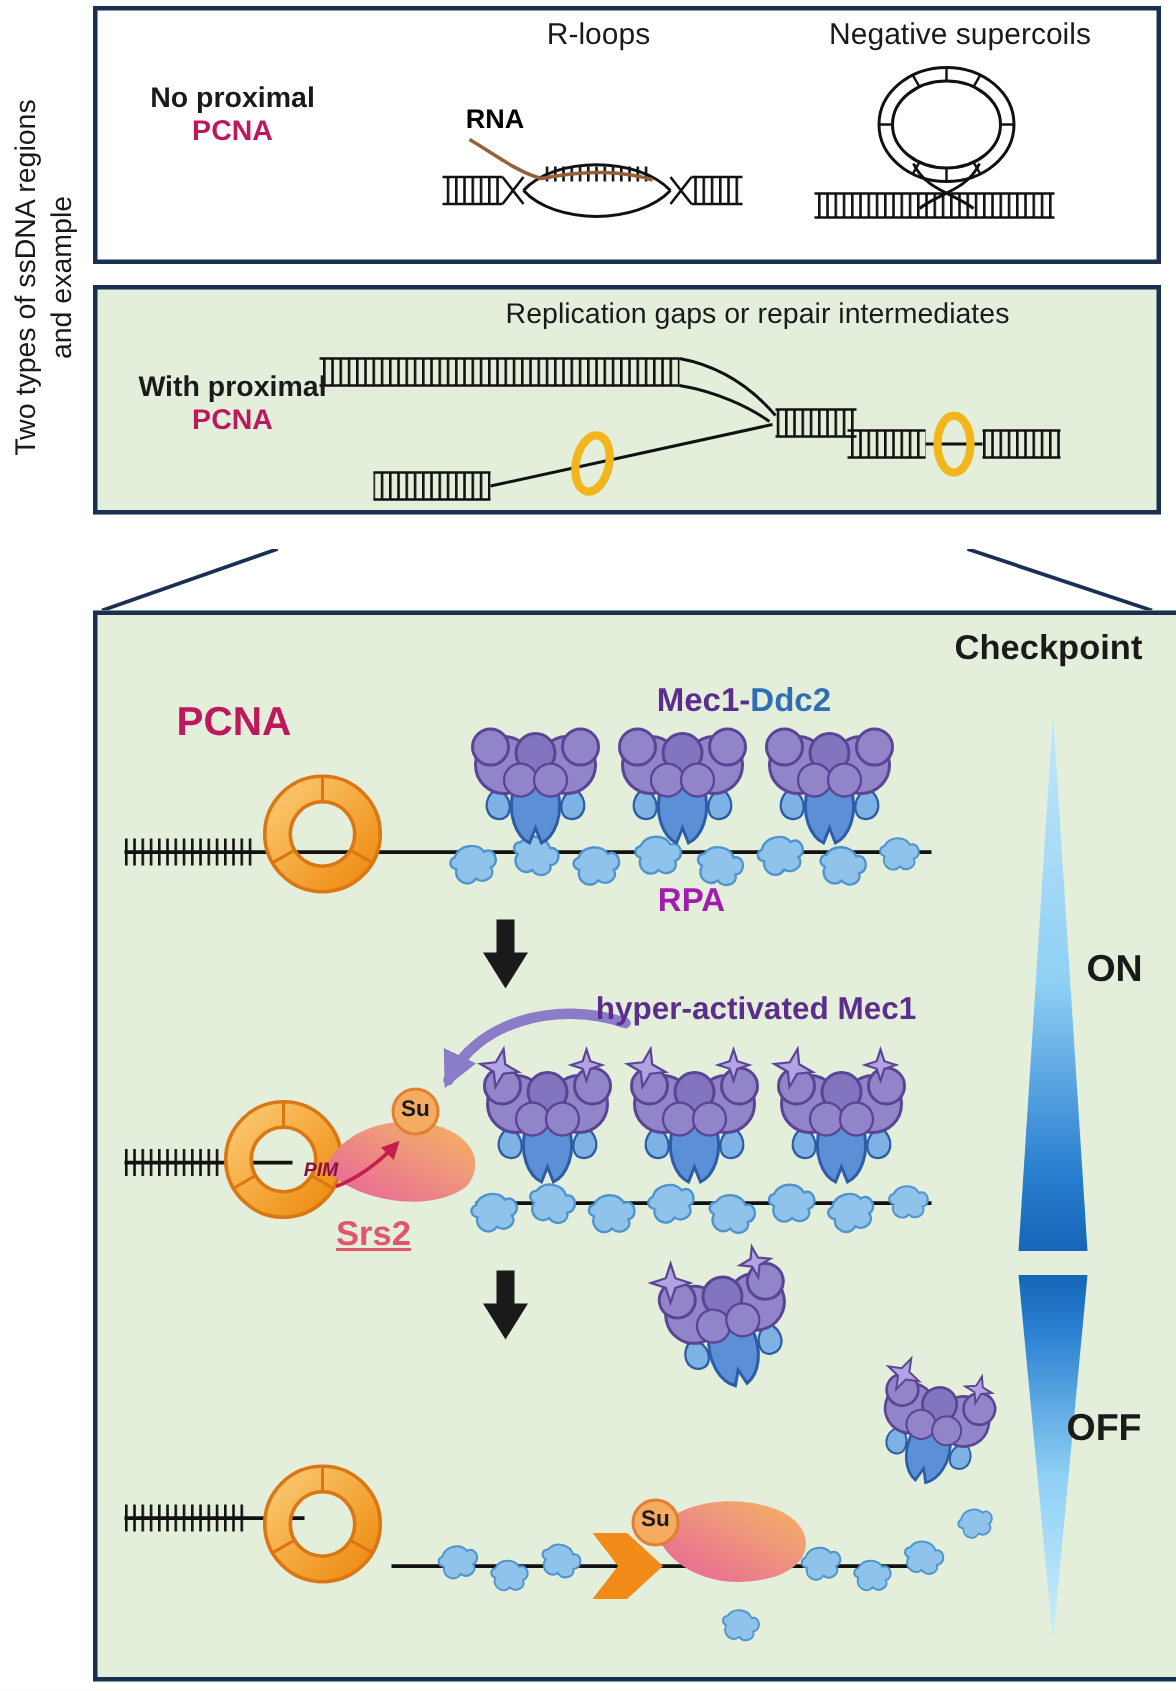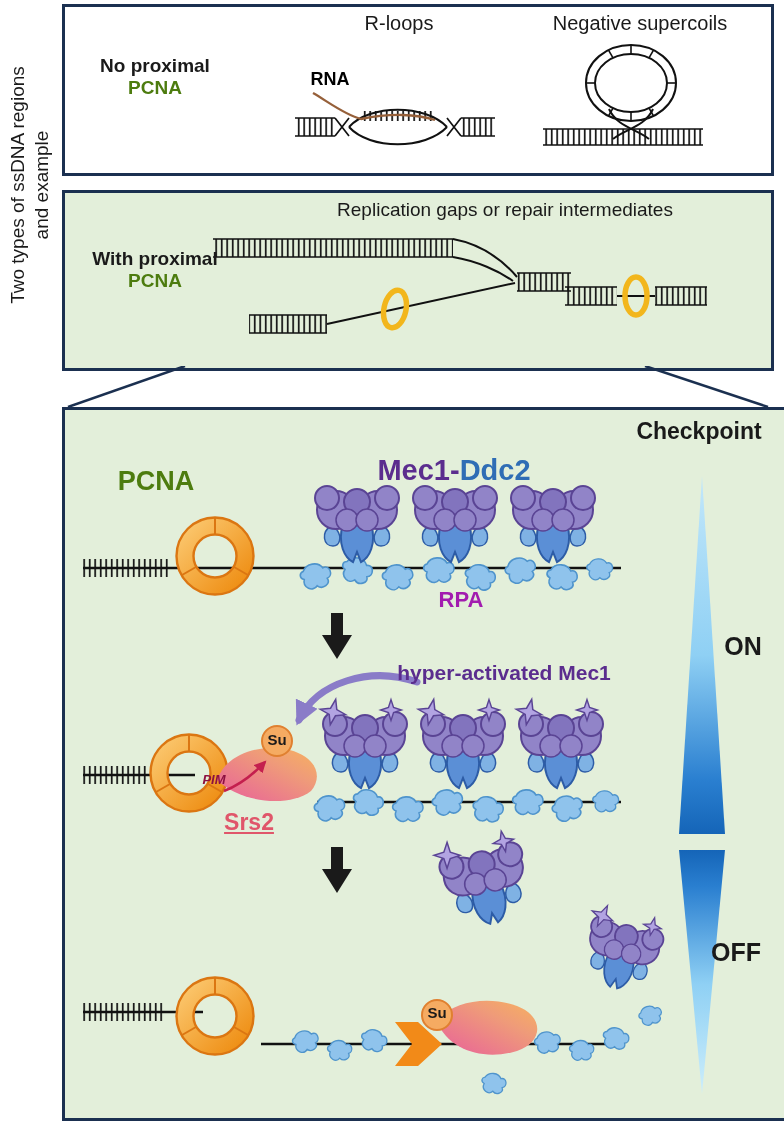--- a/index.html
+++ b/index.html
@@ -1,30 +1,30 @@
 <!DOCTYPE html>
 <html><head>
 <meta charset="utf-8">
 <style>
   * { margin:0; padding:0; box-sizing:border-box; }
   html,body { background:#ffffff; }
   body { font-family:"Liberation Sans","DejaVu Sans",sans-serif; }
   .page { position:relative; width:784px; height:1127px; background:#fff; overflow:hidden; }
   .panel { position:absolute; border:3.5px solid #1b3050; }
   .panel-top { left:62px; top:4px;   width:712px; height:172px; background:#ffffff; }
-  .panel-mid { left:62px; top:190px; width:712px; height:181px; background:#e3efda; }
+  .panel-mid { left:62px; top:190px; width:712px; height:153px; background:#e3efda; }
   .panel-bot { left:62px; top:407px; width:764px; height:714px; background:#e3efda; }
   .lbl { position:absolute; text-align:center; line-height:1.15; white-space:nowrap; color:#1a1a1a; }
   .drawing { position:absolute; left:0; top:0; }
   .side-label { position:absolute; left:-155px; top:161px; width:370px; height:48px;
                 transform:rotate(-90deg); text-align:center; font-size:19px; color:#1a1a1a; line-height:24px; }
   .side-label span { display:block; }
   .connector { position:absolute; left:62px; top:366px; width:712px; height:41px; }
   .bold { font-weight:bold; }
-  .orange { color:#4d7c0f; }
+  .orange { color:#be185d; }
   .purple { color:#5b2d8e; }
   .blue   { color:#2f6db5; }
   .cyanb  { color:#a21caf; }
   .redtxt { color:#e0566a;text-decoration:underline; }
   .pimtxt { color:#8c1040; font-style:italic; }
 </style>
 </head>
 <body>
 
 <div class="page">
@@ -256,21 +256,21 @@
         </g>
         <use href="#pcna-ring" transform="translate(150,606)"></use>
         <polygon points="330,612 353,612 377,634 353,656 330,656 347,634" fill="#f28a18"></polygon>
         <path d="M372,612 C384,592 422,585 452,596 C478,606 480,631 452,641 C418,651 384,640 372,612 Z" fill="url(#gradSrs)"></path>
         <circle cx="372" cy="605" r="15" fill="#f5ab62" stroke="#e08030" stroke-width="2"></circle>
       </g>
     </svg>
 
     <div class="lbl bold" style="left:554px; top:8px; width:160px; font-size:23px;">Checkpoint</div>
     <div class="lbl bold orange" style="left:11px; top:56px; width:160px; font-size:27px;">PCNA</div>
-    <div class="lbl bold" style="left:289px; top:44px; width:200px; font-size:29px;">
+    <div class="lbl bold" style="left:289px; top:44px; width:200px; font-size:22px;text-align:right;">
       <span class="purple">Mec1-</span><span class="blue">Ddc2</span>
     </div>
     <div class="lbl bold cyanb" style="left:316px; top:177px; width:160px; font-size:22px;">RPA</div>
     <div class="lbl bold purple" style="left:259px; top:251px; width:360px; font-size:21px;">hyper-activated Mec1</div>
     <div class="lbl bold" style="left:192px; top:321px; width:40px; font-size:15px;">Su</div>
     <div class="lbl bold pimtxt" style="left:120px; top:363px; width:58px; font-size:13px;">PIM</div>
     <div class="lbl bold redtxt" style="left:124px; top:399px; width:120px; font-size:23px;">Srs2</div>
     <div class="lbl bold" style="left:352px; top:594px; width:40px; font-size:15px;">Su</div>
     <div class="lbl bold" style="left:628px; top:222px; width:100px; font-size:25px;">ON</div>
     <div class="lbl bold" style="left:621px; top:528px; width:100px; font-size:25px;">OFF</div>

